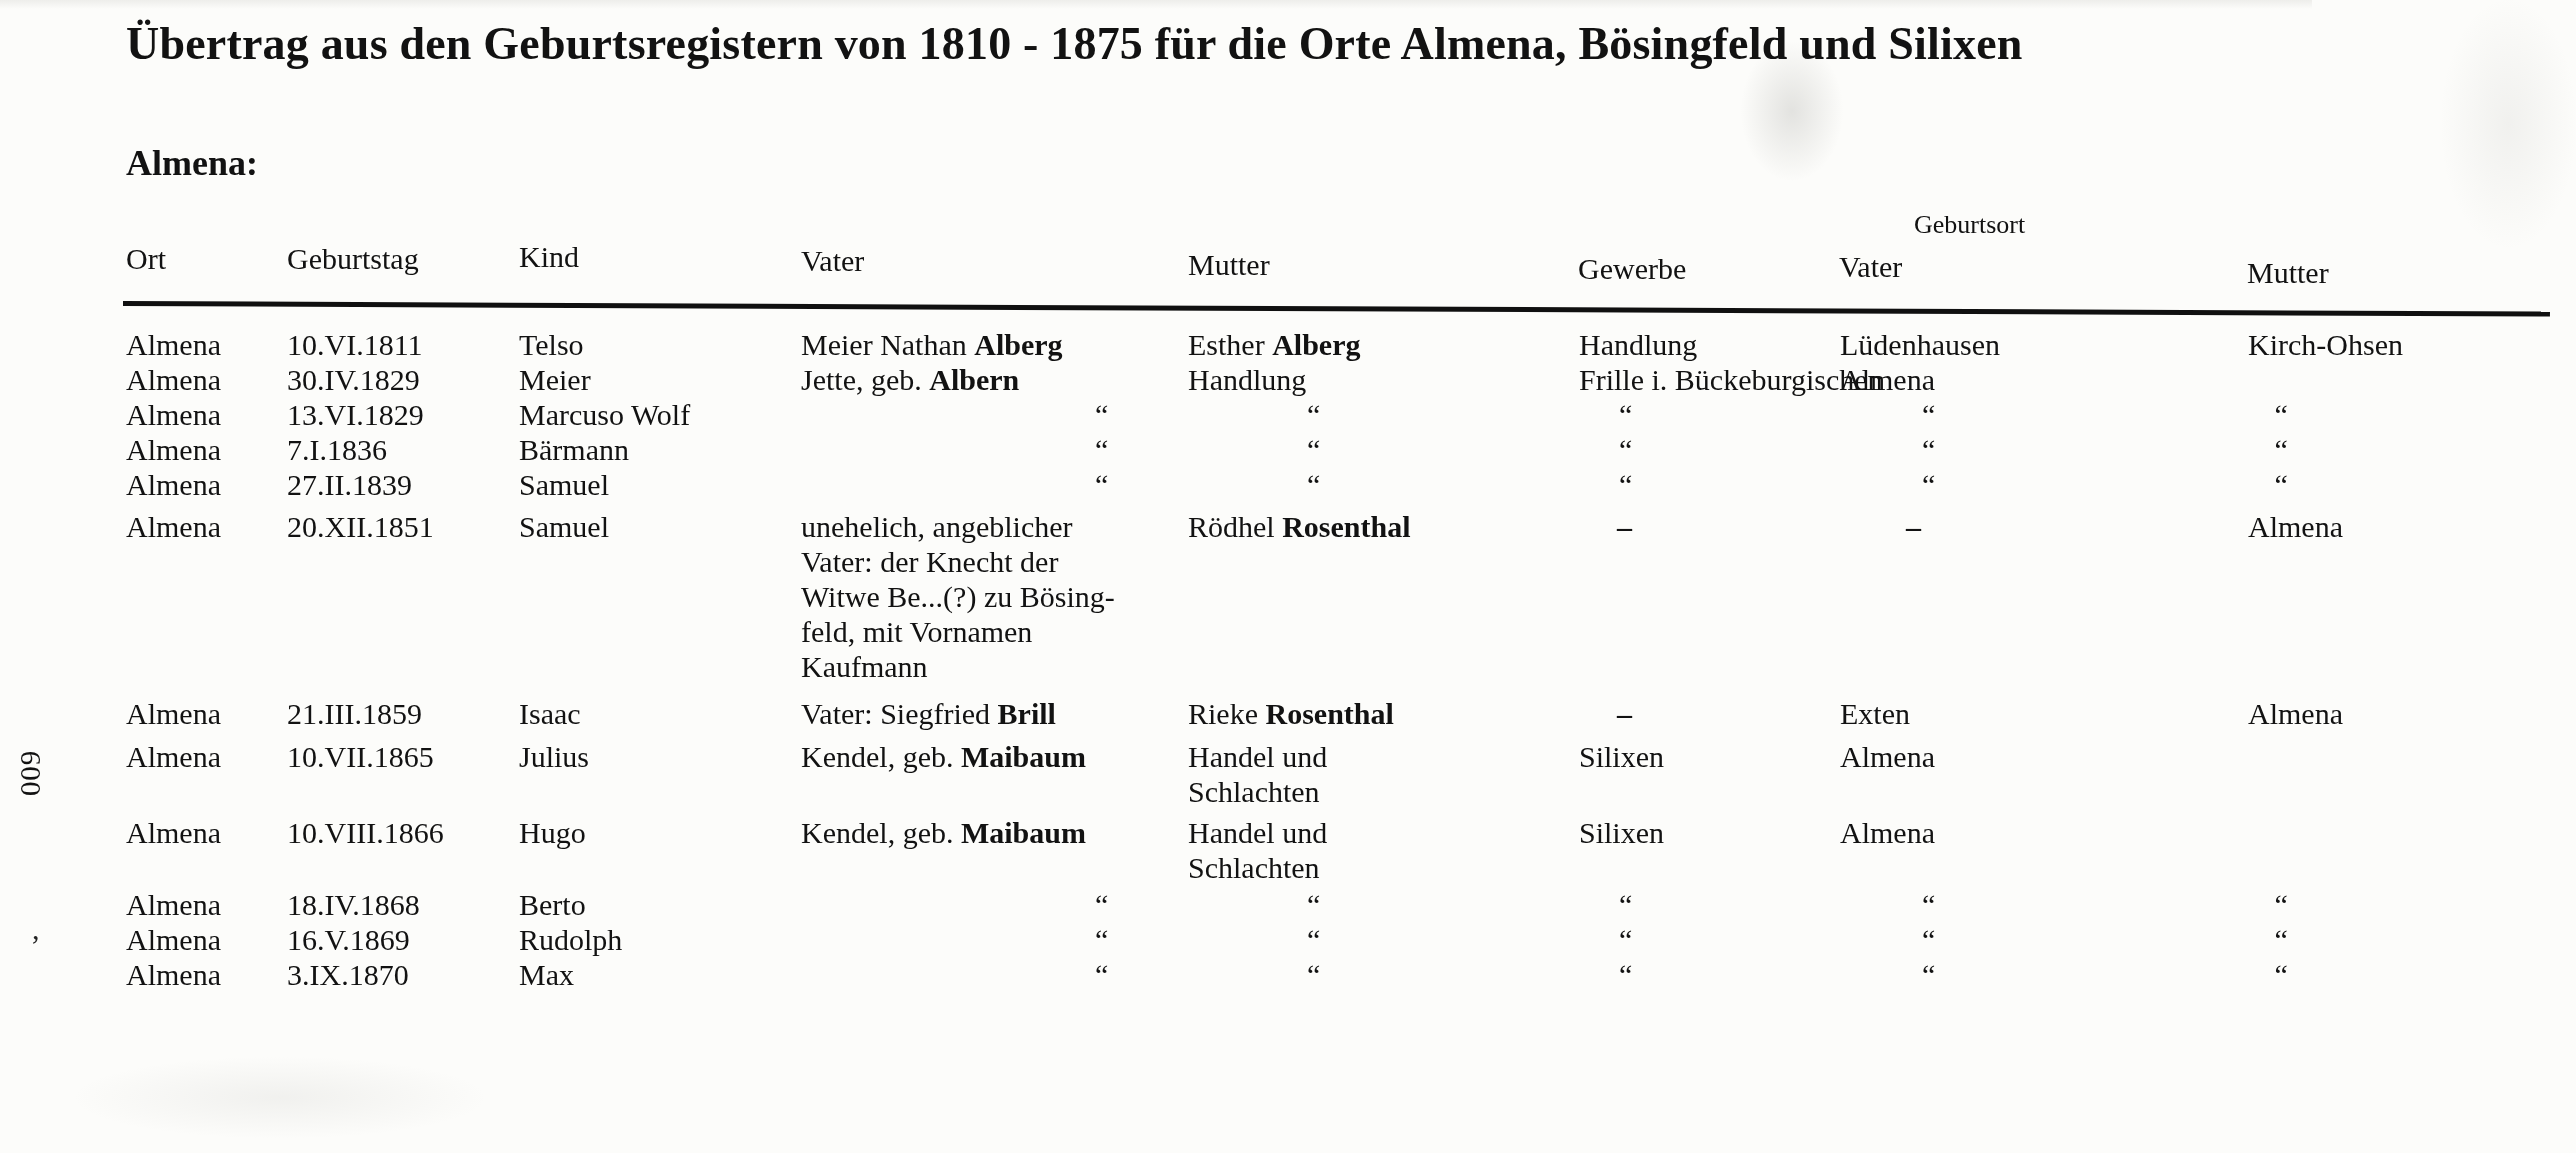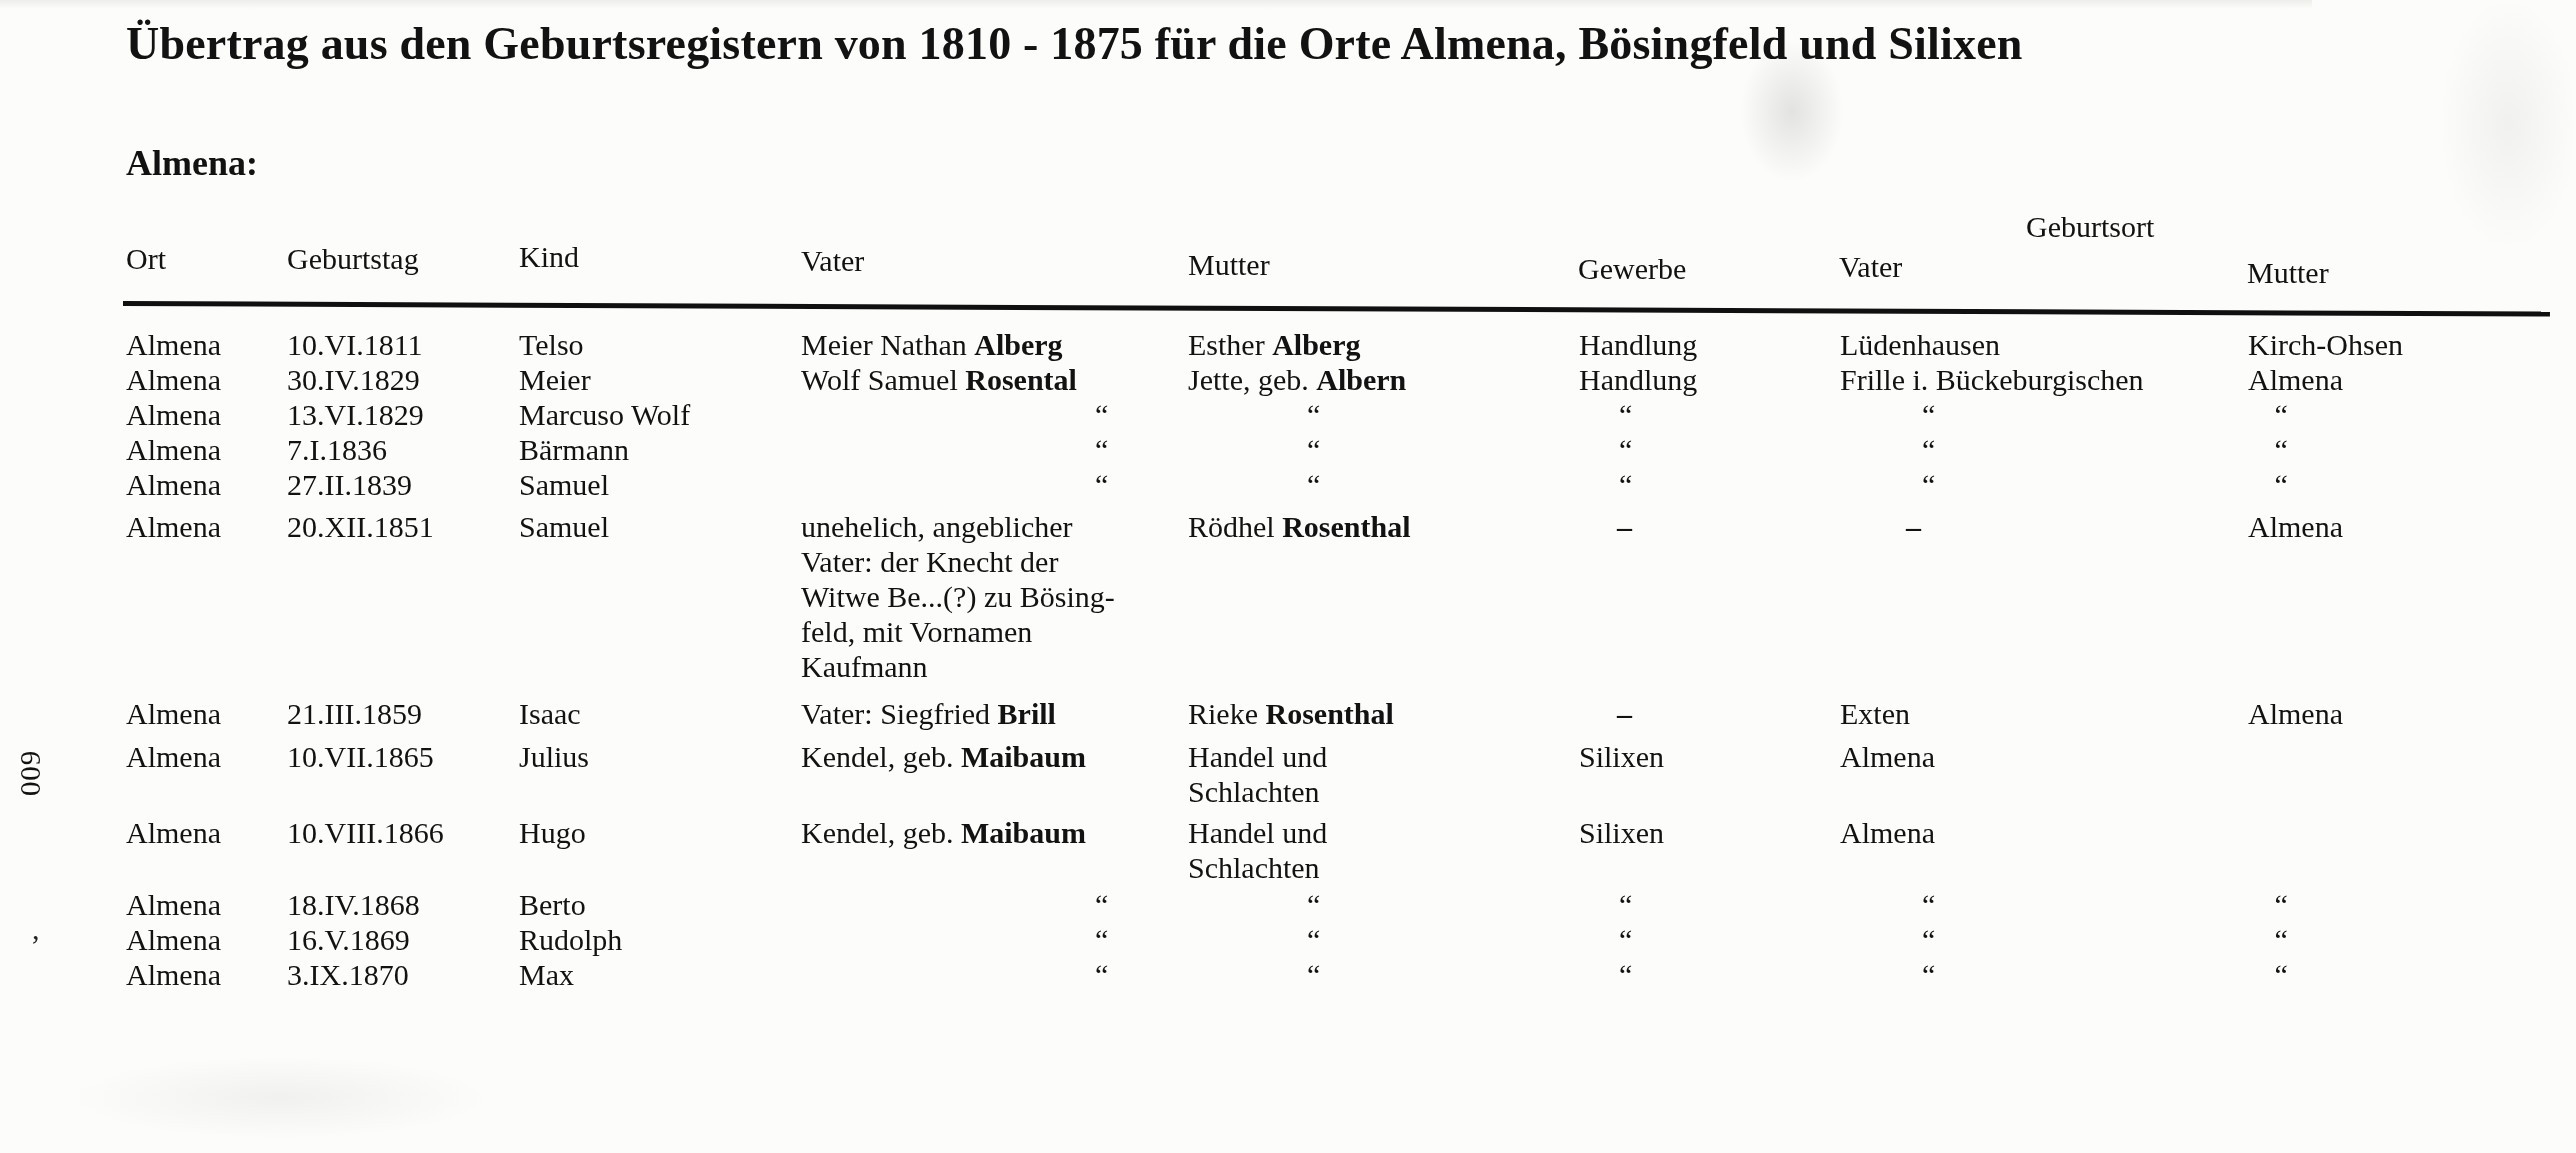--- a/index.html
+++ b/index.html
@@ -33,21 +33,21 @@
   .margin-label{
     position:absolute;left:-21px;top:758px;width:99px;height:30px;
     text-align:center;font-size:29px;letter-spacing:0.9px;
     transform:rotate(-90deg);
   }
   .margin-mark{
     position:absolute;left:32px;top:912px;font-size:30px;color:#222;
   }
 
   .table-area{position:absolute;left:126px;top:210px;width:2450px;}
-  .group-header{position:absolute;left:1900px;top:0;font-size:30px;white-space:nowrap;}
+  .group-header{position:absolute;left:1788px;top:0;font-size:26px;white-space:nowrap;}
   .col-header{position:absolute;font-size:30px;white-space:nowrap;}
   .rule{
     position:absolute;left:-2.8px;top:91px;width:2427px;height:4.7px;background:#101010;
     transform:rotate(0.25deg);transform-origin:left center;
   }
   .rows{position:absolute;left:0;top:117px;width:2450px;}
 
   .row{
     display:grid;
     grid-template-columns:161px 232px 282px 387px 391px 261px 408px 329px;
@@ -123,23 +123,20 @@
         <div class="row">
           <div class="cell c1">
             <div class="line">Almena</div>
           </div>
           <div class="cell c2">
             <div class="line">30.IV.1829</div>
           </div>
           <div class="cell c3">
             <div class="line">Meier</div>
           </div>
-          <div class="cell c4">
-            <div class="line">Wolf Samuel <b>Rosental</b></div>
-          </div>
           <div class="cell c5">
             <div class="line">Jette, geb. <b>Albern</b></div>
           </div>
           <div class="cell c6">
             <div class="line">Handlung</div>
           </div>
           <div class="cell c7">
             <div class="line">Frille i. Bückeburgischen</div>
           </div>
           <div class="cell c8">

